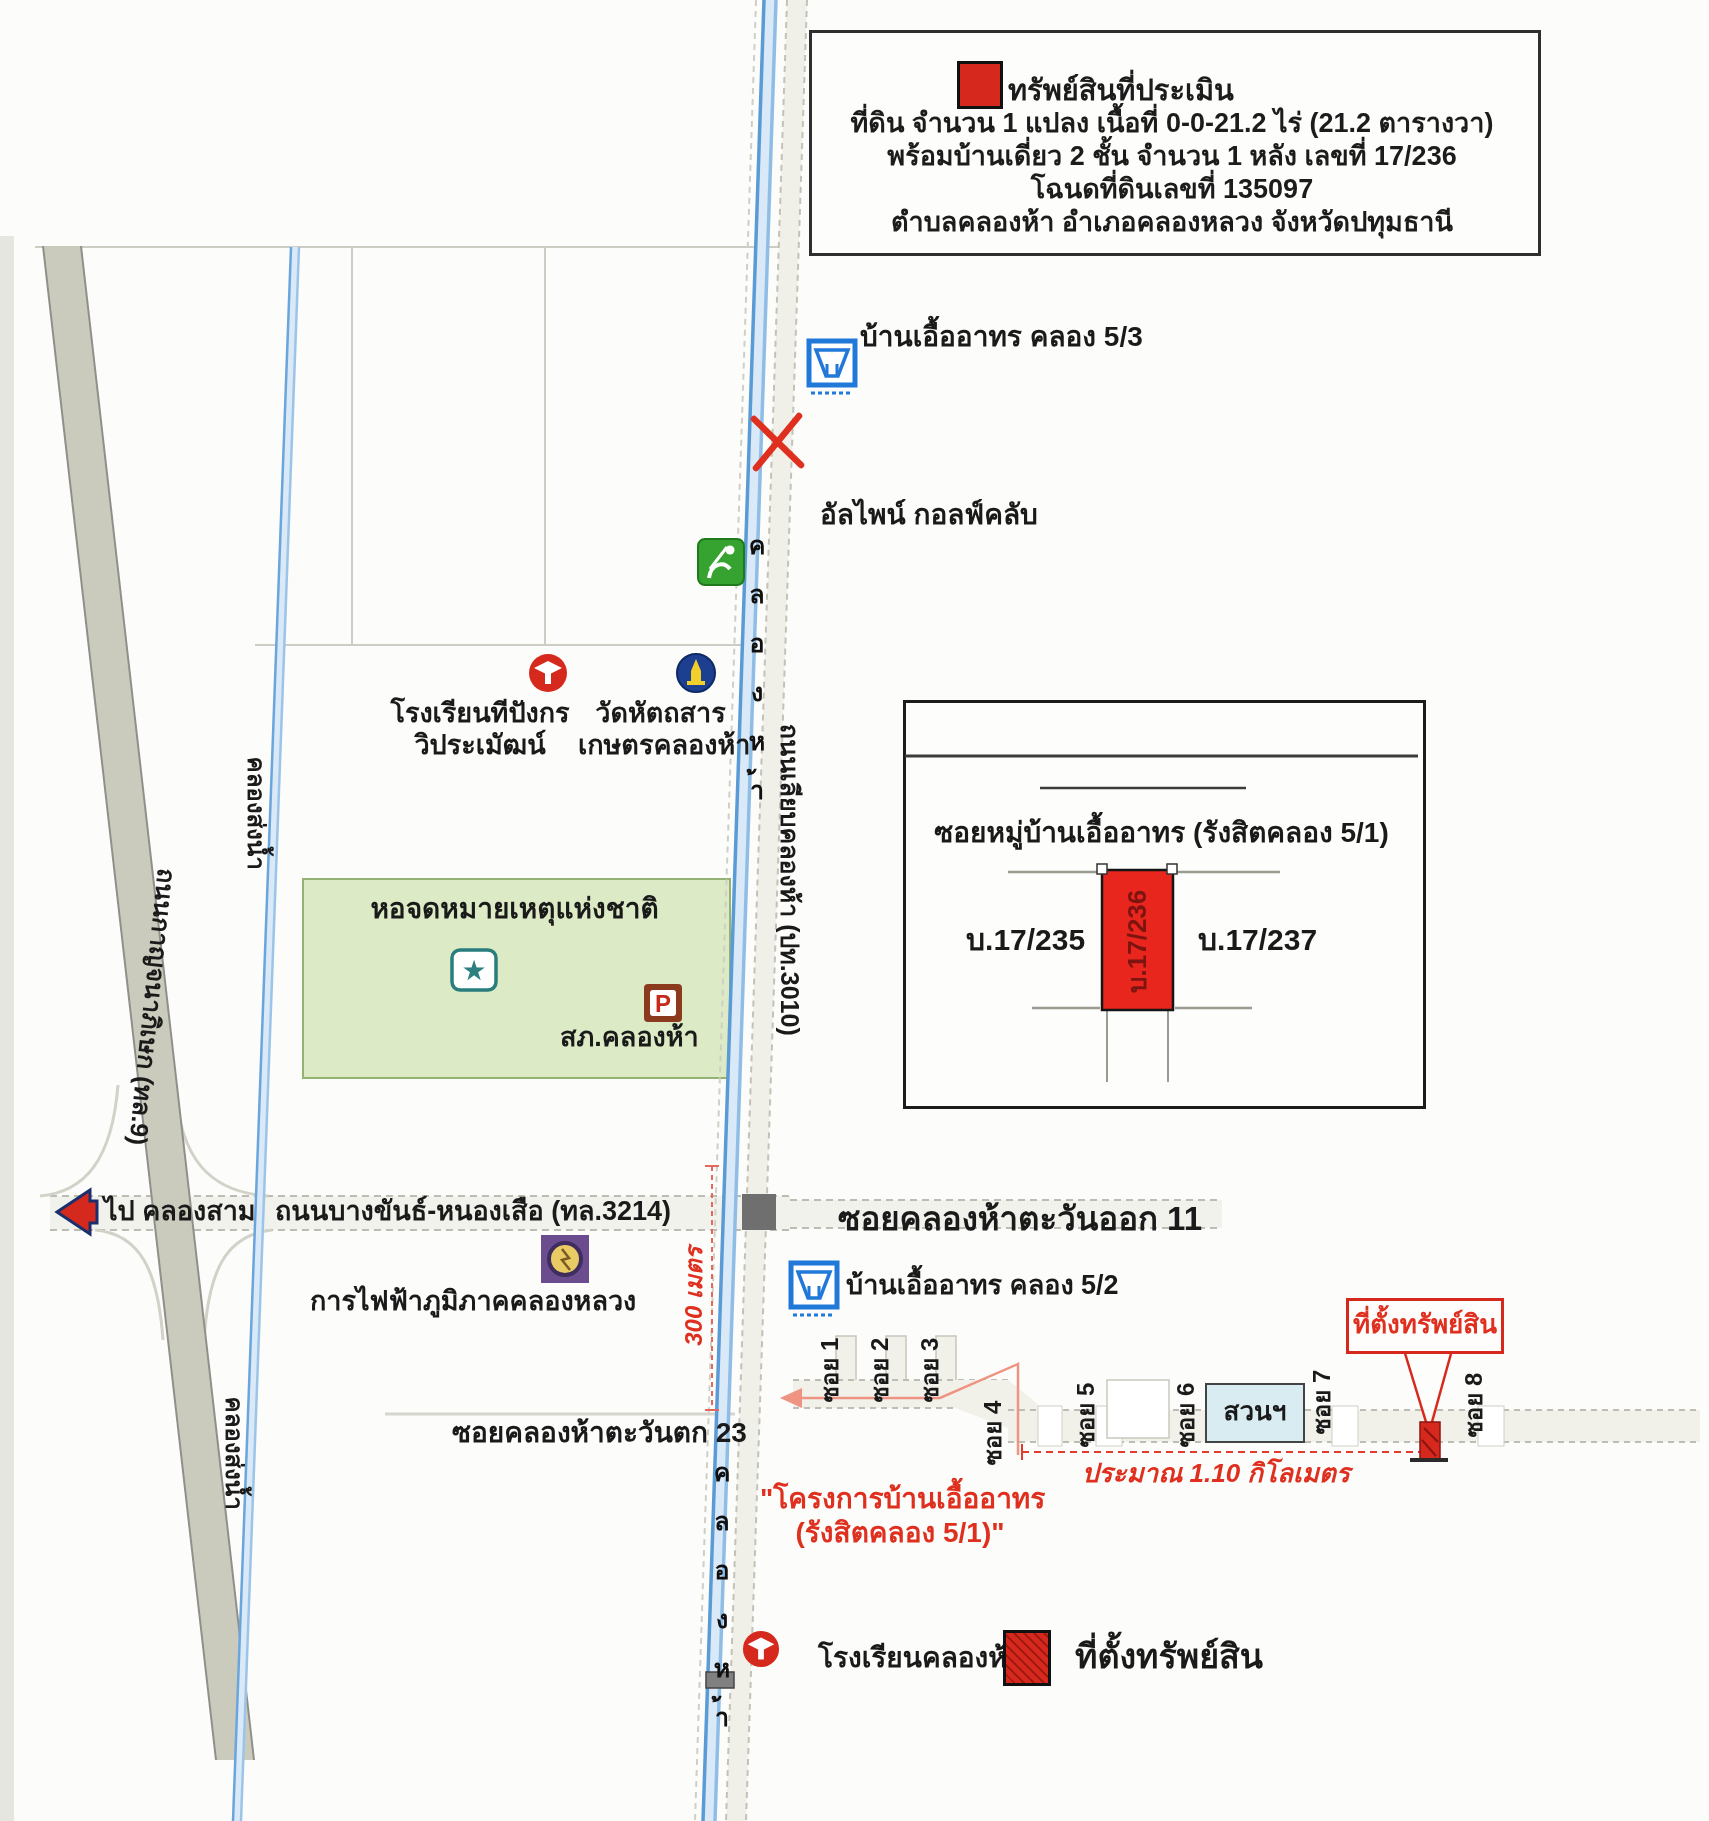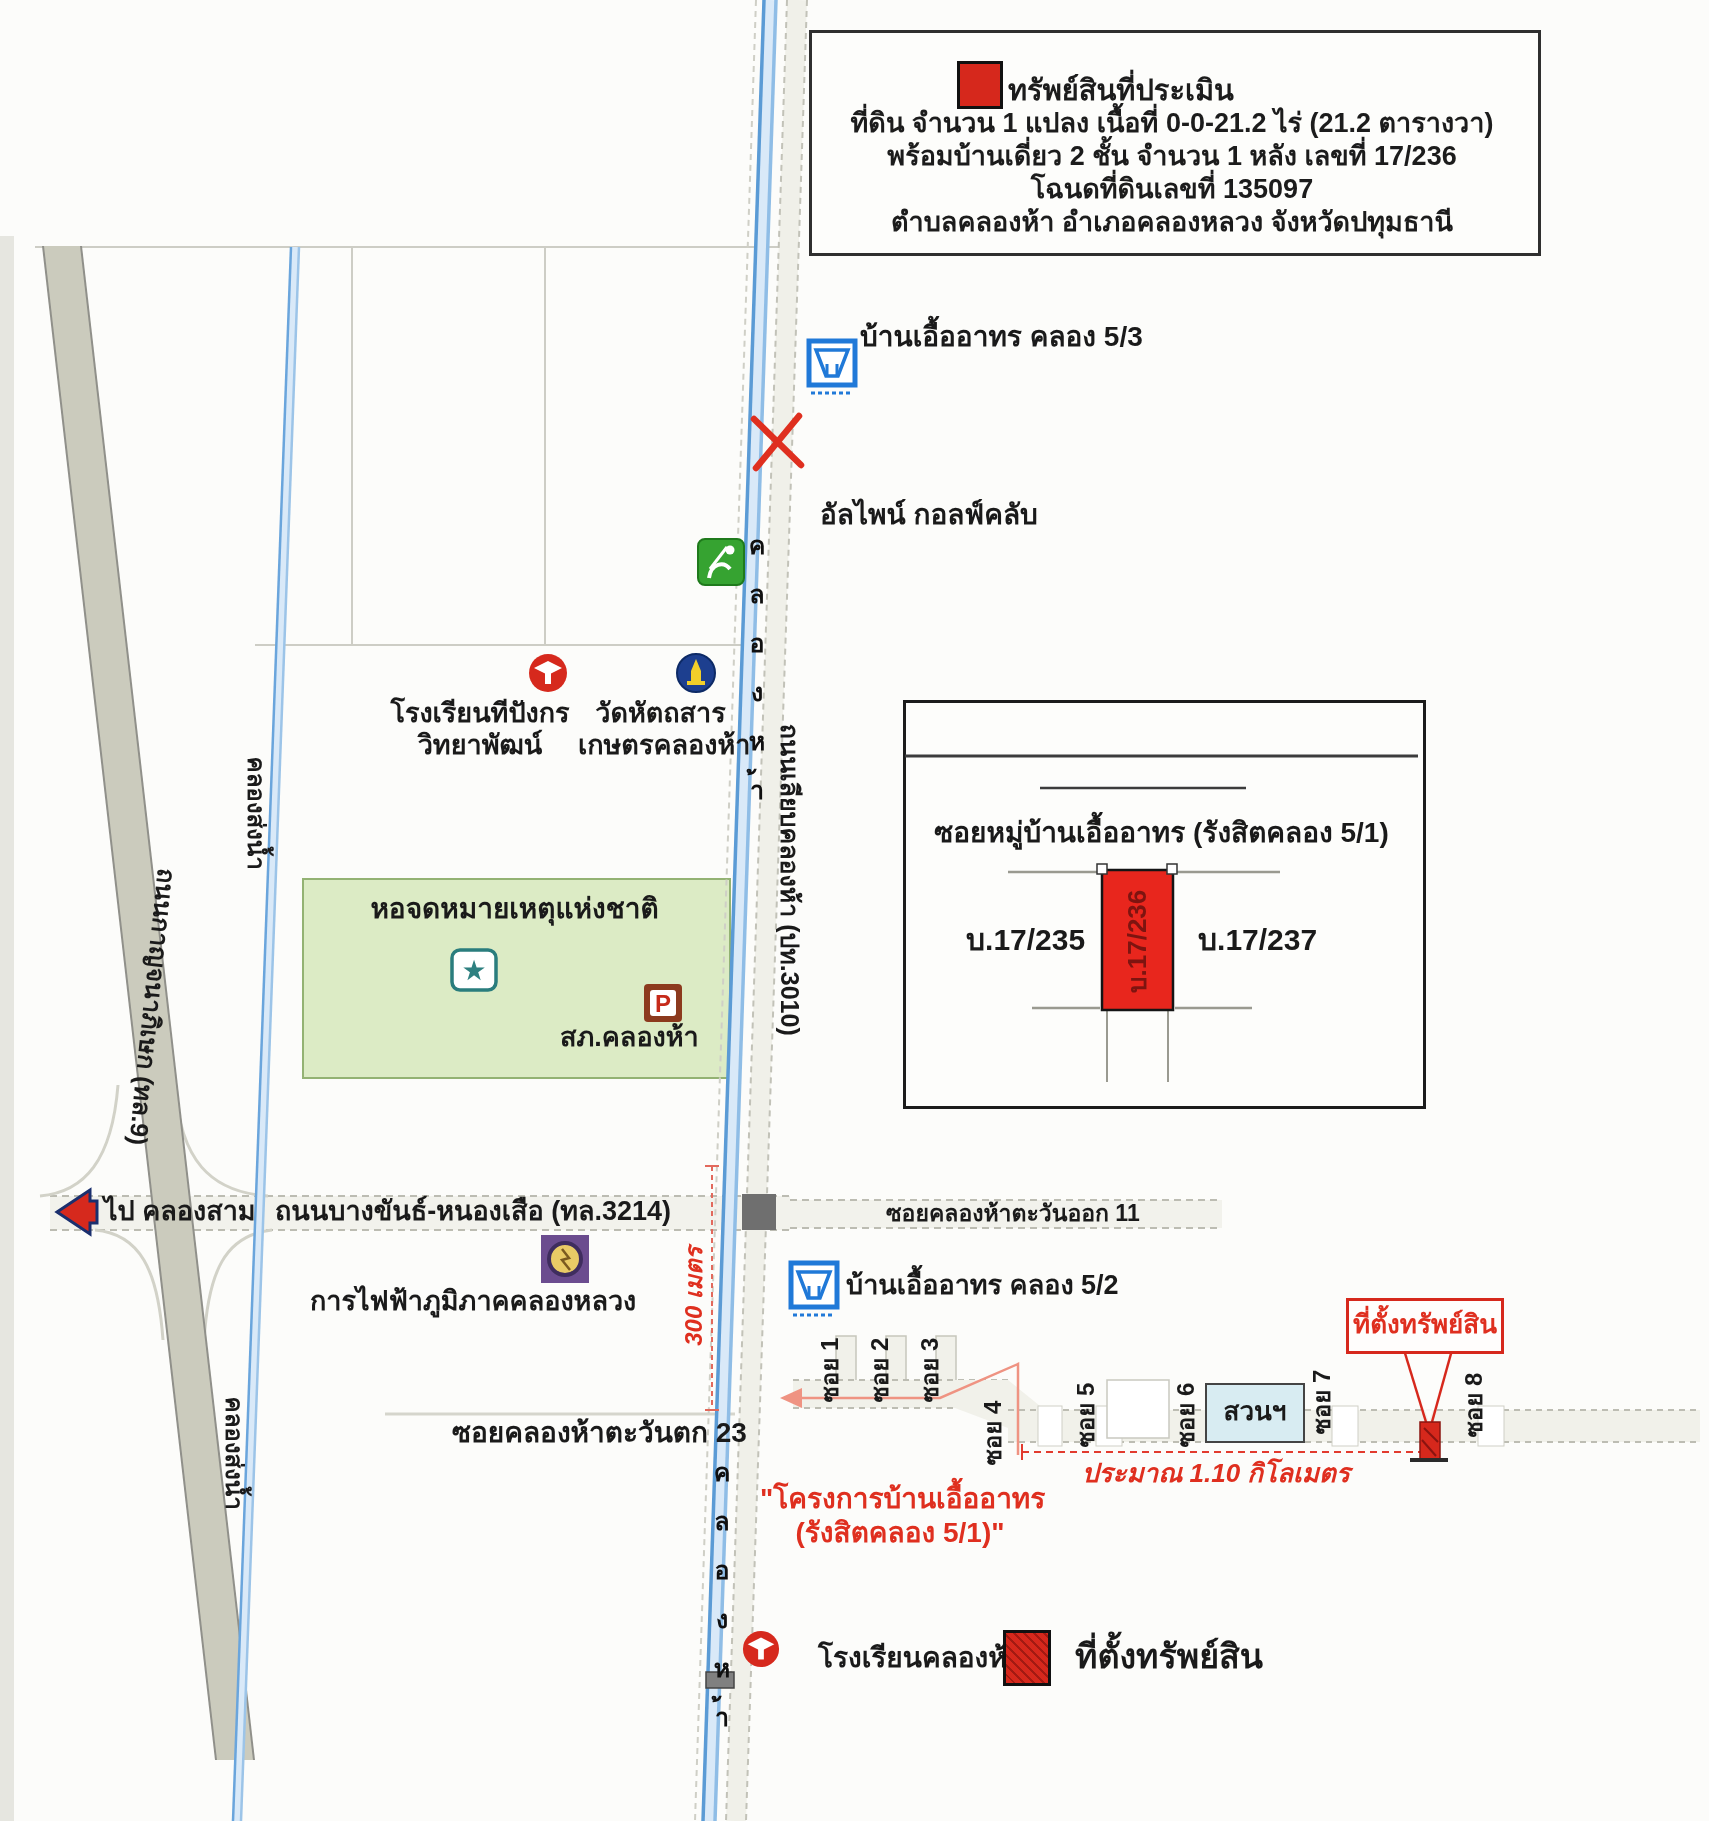--- a/index.html
+++ b/index.html
@@ -233,33 +233,33 @@
       <polygon points="20,8 34,15 20,22 6,15" fill="#fff"></polygon>
       <rect x="17" y="20" width="6" height="11" fill="#fff"></rect>
     </svg>
   </div>
 
   <div class="lbl" style="left:860px;top:320px;font-size:28px;">บ้านเอื้ออาทร คลอง 5/3</div>
   <div class="lbl" style="left:820px;top:498px;font-size:28px;">อัลไพน์ กอลฟ์คลับ</div>
 
   <div class="lbl ctr" style="left:380px;top:698px;width:200px;font-size:27px;">
     <div>โรงเรียนทีปังกร</div>
-    <div>วิทยาพัฒน์</div>
+    <div>วิประเมัฒน์</div>
   </div>
   <div class="lbl ctr" style="left:578px;top:698px;width:165px;font-size:27px;text-align:center;">
     <div>วัดหัตถสาร</div>
     <div>เกษตรคลองห้า</div>
   </div>
 
   <div class="lbl ctr" style="left:302px;top:892px;width:425px;font-size:28px;">หอจดหมายเหตุแห่งชาติ</div>
   <div class="lbl" style="left:560px;top:1022px;font-size:27px;">สภ.คลองห้า</div>
 
   <div class="lbl" style="left:104px;top:1196px;font-size:27px;">ไป คลองสาม</div>
   <div class="lbl" style="left:275px;top:1196px;font-size:27px;">ถนนบางขันธ์-หนองเสือ (ทล.3214)</div>
-  <div class="lbl" style="left:838px;top:1200px;font-size:23px;margin-left:48px;">ซอยคลองห้าตะวันออก 11</div>
+  <div class="lbl" style="left:838px;top:1200px;font-size:33px;">ซอยคลองห้าตะวันออก 11</div>
   <div class="lbl" style="left:310px;top:1286px;font-size:27px;">การไฟฟ้าภูมิภาคคลองหลวง</div>
   <div class="lbl" style="left:846px;top:1270px;font-size:27px;">บ้านเอื้ออาทร คลอง 5/2</div>
   <div class="lbl" style="left:452px;top:1416px;font-size:28px;">ซอยคลองห้าตะวันตก 23</div>
   <div class="lbl" style="left:818px;top:1641px;font-size:28px;">โรงเรียนคลองห้า</div>
 
   <div class="lbl ctr rot96" style="left:-33px;top:992px;width:370px;font-size:25px;">ถนนกาญจนาภิเษก (ทล.9)</div>
   <div class="lbl ctr rot90" style="left:619px;top:865px;width:340px;font-size:25px;">ถนนเลียบคลองห้า (ปท.3010)</div>
   <div class="stack" style="left:737px;top:525px;font-size:25px;">คลองห้า</div>
   <div class="stack" style="left:702px;top:1452px;font-size:25px;">คลองห้า</div>
   <div class="lbl ctr rot90" style="left:181px;top:799px;width:150px;font-size:24px;">คลองส่งน้ำ</div>

